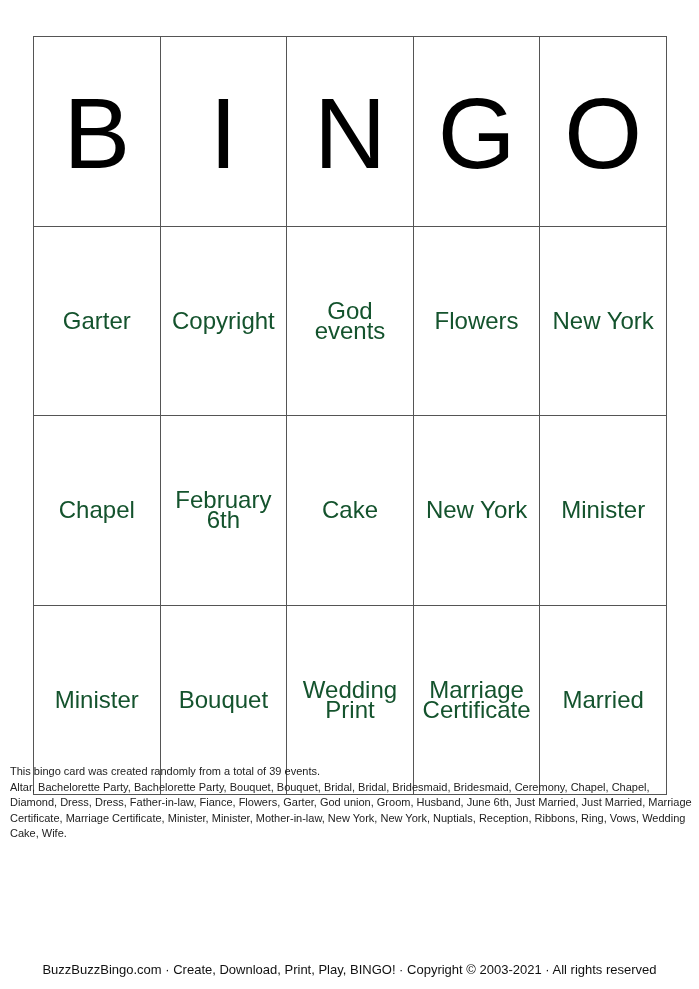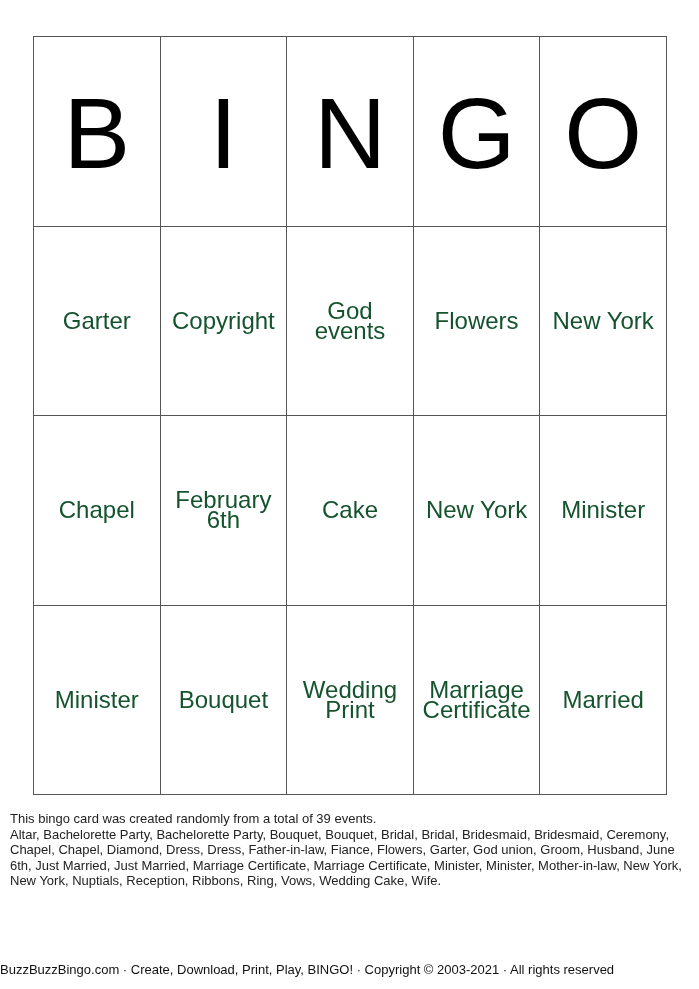--- a/index.html
+++ b/index.html
@@ -19,26 +19,26 @@
       text-align: center; vertical-align: middle;
       padding: 0 4px; box-sizing: border-box;
       font-size: 24px; line-height: 20px; color: #14532d;
     }
     .card td.head {
       font-size: 100px; line-height: 100px; color: #000000;
       padding-top: 4px;
     }
     .card td .cell-text { display: inline-block; white-space: pre-line; }
     .notes {
-      position: absolute; left: 10px; top: 811px; width: 685px;
-      font-size: 13px; line-height: 15.5px; color: #222222;
+      position: absolute; left: 10px; top: 764px; width: 685px;
+      font-size: 11px; line-height: 15.5px; color: #222222;
     }
     .footer {
       position: absolute; left: 0; top: 962px; width: 699px;
-      text-align: left; font-size: 13px; color: #111111;
+      text-align: center; font-size: 13px; color: #111111;
     }
   </style>
 </head>
 <body>
 
 <table class="card">
   <tbody>
       <tr>
     <td class="head">B</td>
     <td class="head">I</td>

